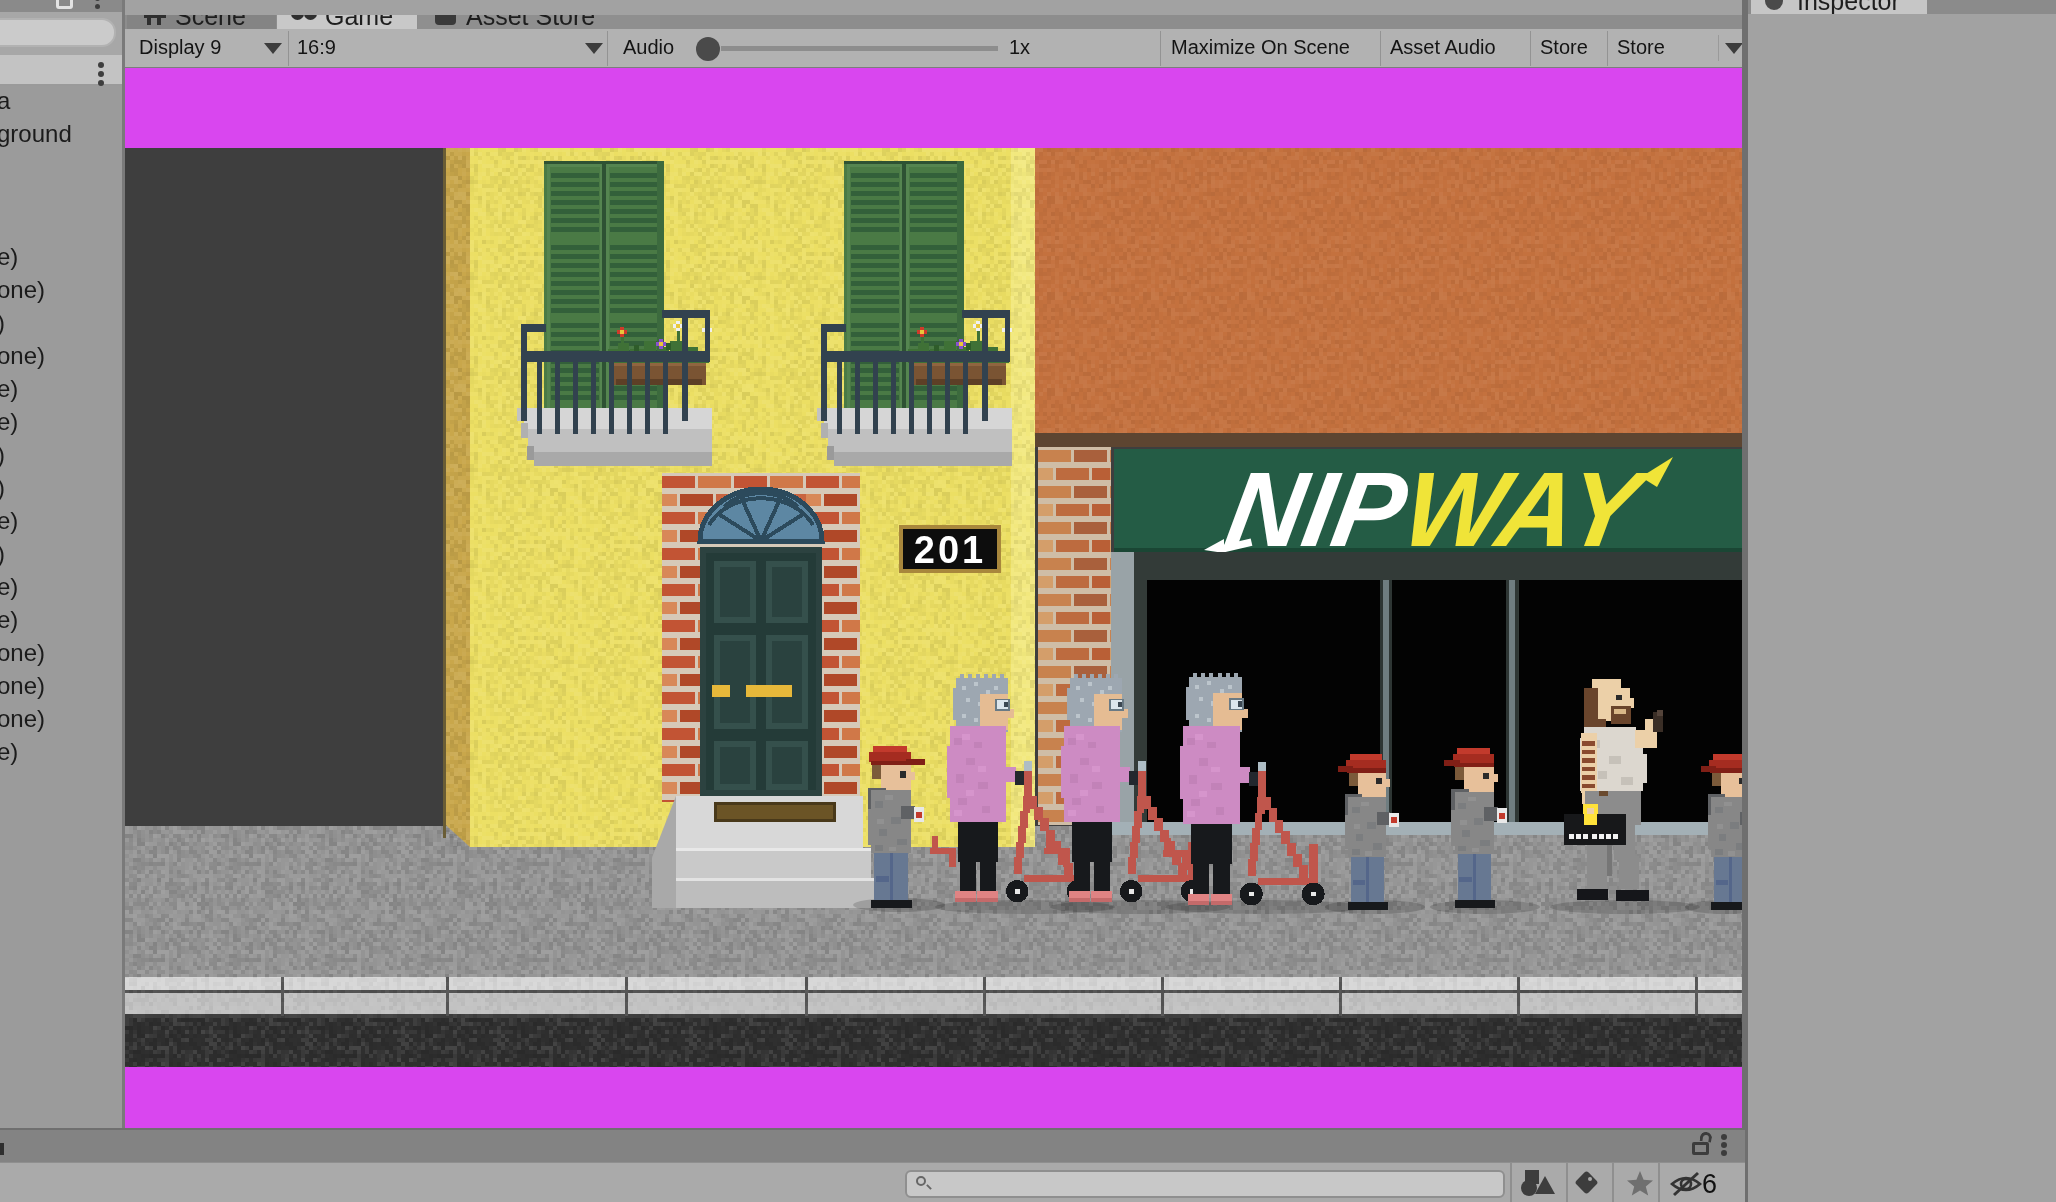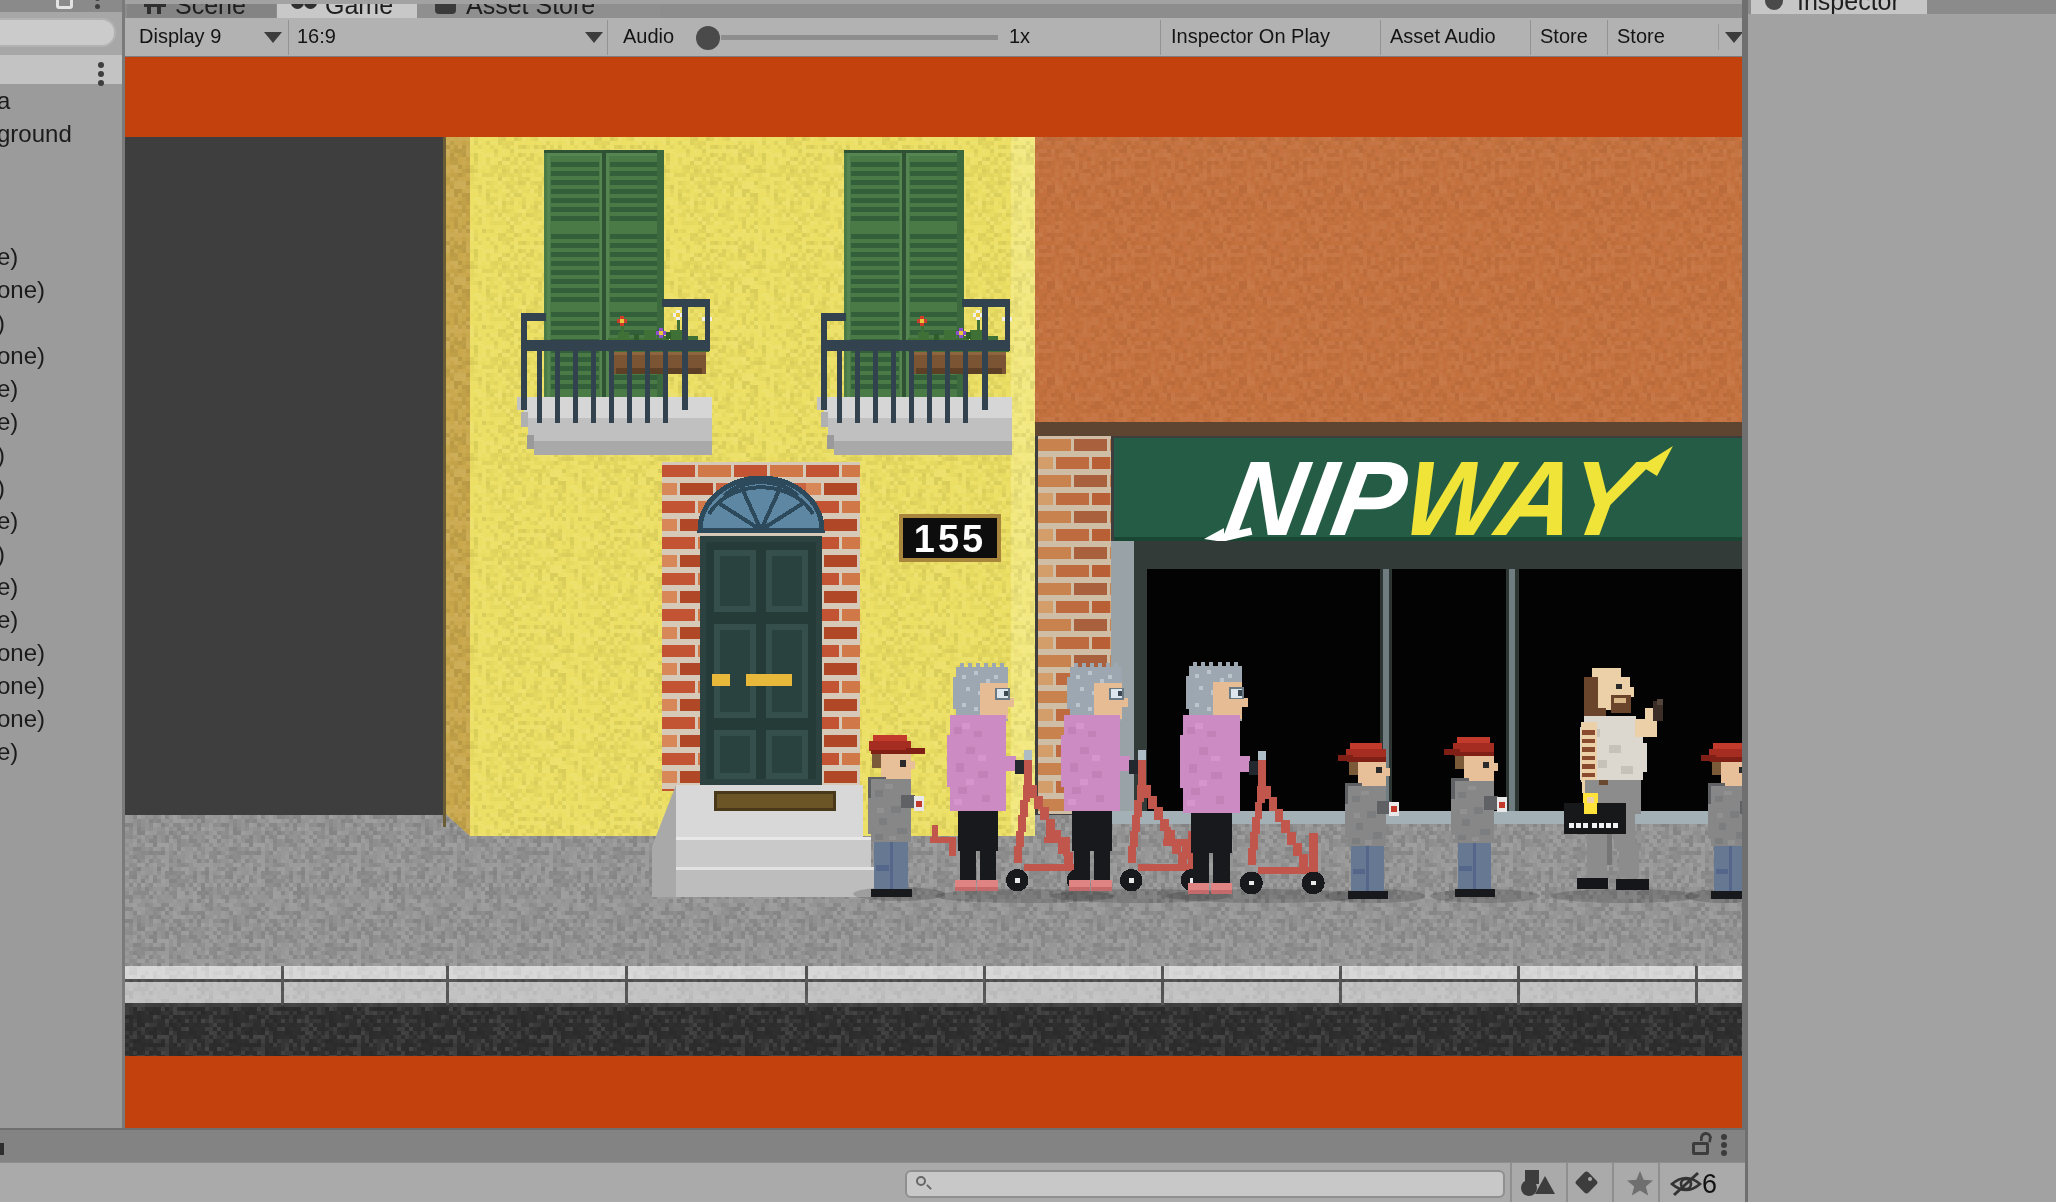--- a/index.html
+++ b/index.html
@@ -353,21 +353,21 @@
 <div class="abs" style="left:-3px;top:507px;font-size:24px;color:#1b1b1b;white-space:nowrap">e)</div>
 <div class="abs" style="left:-3px;top:540px;font-size:24px;color:#1b1b1b;white-space:nowrap">)</div>
 <div class="abs" style="left:-3px;top:573px;font-size:24px;color:#1b1b1b;white-space:nowrap">e)</div>
 <div class="abs" style="left:-3px;top:606px;font-size:24px;color:#1b1b1b;white-space:nowrap">e)</div>
 <div class="abs" style="left:-3px;top:639px;font-size:24px;color:#1b1b1b;white-space:nowrap">one)</div>
 <div class="abs" style="left:-3px;top:672px;font-size:24px;color:#1b1b1b;white-space:nowrap">one)</div>
 <div class="abs" style="left:-3px;top:705px;font-size:24px;color:#1b1b1b;white-space:nowrap">one)</div>
 <div class="abs" style="left:-3px;top:738px;font-size:24px;color:#1b1b1b;white-space:nowrap">e)</div>
 </div>
 <div class="abs" style="left:122px;top:0;width:3px;height:1128px;background:#7a7a7a"></div>
-<div class="abs" style="left:125px;top:4px;width:1617px;height:1128px;background:#c2410c">
+<div class="abs" style="left:125px;top:15px;width:1617px;height:1128px;background:#d946ef">
 <div class="abs" style="left:0;top:0;width:1617px;height:14px;background:#8d8d8d;overflow:hidden">
 <div class="abs" style="left:2px;top:0;width:149px;height:14px;background:#848484"></div>
 <div class="abs" style="left:152px;top:0;width:140px;height:14px;background:#c8c8c8"></div>
 <div class="abs" style="left:293px;top:0;width:242px;height:14px;background:#8f8f8f"></div>
 <div class="abs" style="left:22px;top:-8px;width:16px;height:18px;background:repeating-linear-gradient(90deg,#2f2f2f 0 4px,rgba(0,0,0,0) 4px 10px)"></div>
 <div class="abs" style="left:19px;top:-1px;width:22px;height:4px;background:#2f2f2f"></div>
 <div class="abs" style="left:50px;top:-13px;font-size:25px;color:#1e1e1e">Scene</div>
 <div class="abs" style="left:166px;top:-8px;width:13px;height:13px;background:#2f2f2f;border-radius:50%"></div>
 <div class="abs" style="left:179px;top:-8px;width:13px;height:13px;background:#2f2f2f;border-radius:50%"></div>
 
@@ -380,21 +380,21 @@
 <div class="abs" style="left:139px;top:14px;width:0;height:0;border-left:9px solid transparent;border-right:9px solid transparent;border-top:11px solid #3c3c3c"></div>
 <div class="abs" style="left:163px;top:2px;width:1px;height:35px;background:#939393"></div>
 <div class="abs" style="left:172px;top:7px">16:9</div>
 <div class="abs" style="left:460px;top:14px;width:0;height:0;border-left:9px solid transparent;border-right:9px solid transparent;border-top:11px solid #3c3c3c"></div>
 <div class="abs" style="left:482px;top:2px;width:1px;height:35px;background:#939393"></div>
 <div class="abs" style="left:498px;top:7px">Audio</div>
 <div class="abs" style="left:596px;top:17px;width:277px;height:5px;background:#8d8d8d"></div>
 <div class="abs" style="left:571px;top:8px;width:24px;height:24px;background:#4a4a4a;border-radius:50%"></div>
 <div class="abs" style="left:884px;top:7px">1x</div>
 <div class="abs" style="left:1035px;top:2px;width:1px;height:35px;background:#939393"></div>
-<div class="abs" style="left:1046px;top:7px">Inspector On Play</div>
+<div class="abs" style="left:1046px;top:7px">Maximize On Scene</div>
 <div class="abs" style="left:1255px;top:2px;width:1px;height:35px;background:#939393"></div>
 <div class="abs" style="left:1265px;top:7px">Asset Audio</div>
 <div class="abs" style="left:1405px;top:2px;width:1px;height:35px;background:#939393"></div>
 <div class="abs" style="left:1415px;top:7px">Store</div>
 <div class="abs" style="left:1482px;top:2px;width:1px;height:35px;background:#939393"></div>
 <div class="abs" style="left:1492px;top:7px">Store</div>
 <div class="abs" style="left:1593px;top:6px;width:1px;height:26px;background:#9a9a9a"></div>
 <div class="abs" style="left:1600px;top:14px;width:0;height:0;border-left:9px solid transparent;border-right:9px solid transparent;border-top:11px solid #3c3c3c"></div>
 </div>
 <div class="abs" style="left:0;top:133px;width:1617px;height:919px;background:#3e3e3e;overflow:hidden">
@@ -1453,21 +1453,21 @@
 <rect x="104" y="268" width="42" height="49" fill="#35504c"></rect>
         <rect x="110" y="274" width="30" height="37" fill="#2a423f"></rect>
 <rect x="50" y="212" width="18" height="12" fill="#e7b83a"></rect>
 <rect x="84" y="212" width="46" height="12" fill="#e7b83a"></rect>
 </svg>
 <div class="abs" style="left:551px;top:648px;width:187px;height:52px;background:#d8d8d8"></div>
 <div class="abs" style="left:543px;top:700px;width:203px;height:30px;background:#c9c9c9;border-top:3px solid #e8e8e8"></div>
 <div class="abs" style="left:536px;top:730px;width:215px;height:30px;background:#bdbdbd;border-top:3px solid #e2e2e2"></div>
 <div class="abs" style="left:527px;top:648px;width:24px;height:112px;background:#a9a9a9;clip-path:polygon(100% 0,100% 100%,0 100%,0 55%)"></div>
 <div class="abs" style="left:589px;top:654px;width:122px;height:20px;background:#6b5426;border:3px solid #49391a"></div>
-<div class="abs" style="left:774px;top:377px;width:102px;height:48px;background:#0d0d0d;border:4px solid #a8873c;color:#fff;font-weight:bold;font-size:38px;text-align:center;line-height:42px;letter-spacing:3px">155</div>
+<div class="abs" style="left:774px;top:377px;width:102px;height:48px;background:#0d0d0d;border:4px solid #a8873c;color:#fff;font-weight:bold;font-size:38px;text-align:center;line-height:42px;letter-spacing:3px">201</div>
 <div class="abs" style="left:910px;top:0;width:707px;height:285px;background:#c4713e"></div>
 <svg class="abs" style="left:910px;top:0px" width="707" height="285" viewBox="0 0 707 285">
         <pattern id="gr3" width="96" height="96" patternUnits="userSpaceOnUse">
           <rect x="0" y="0" width="4" height="4" fill="rgba(255,255,255,0.087)"></rect>
           <rect x="4" y="0" width="4" height="4" fill="rgba(255,255,255,0.109)"></rect>
           <rect x="8" y="0" width="4" height="4" fill="rgba(0,0,0,0.044)"></rect>
           <rect x="12" y="0" width="4" height="4" fill="rgba(0,0,0,0.101)"></rect>
           <rect x="16" y="0" width="4" height="4" fill="rgba(0,0,0,0.060)"></rect>
           <rect x="20" y="0" width="4" height="4" fill="rgba(0,0,0,0.040)"></rect>
           <rect x="24" y="0" width="4" height="4" fill="rgba(0,0,0,0.059)"></rect>

